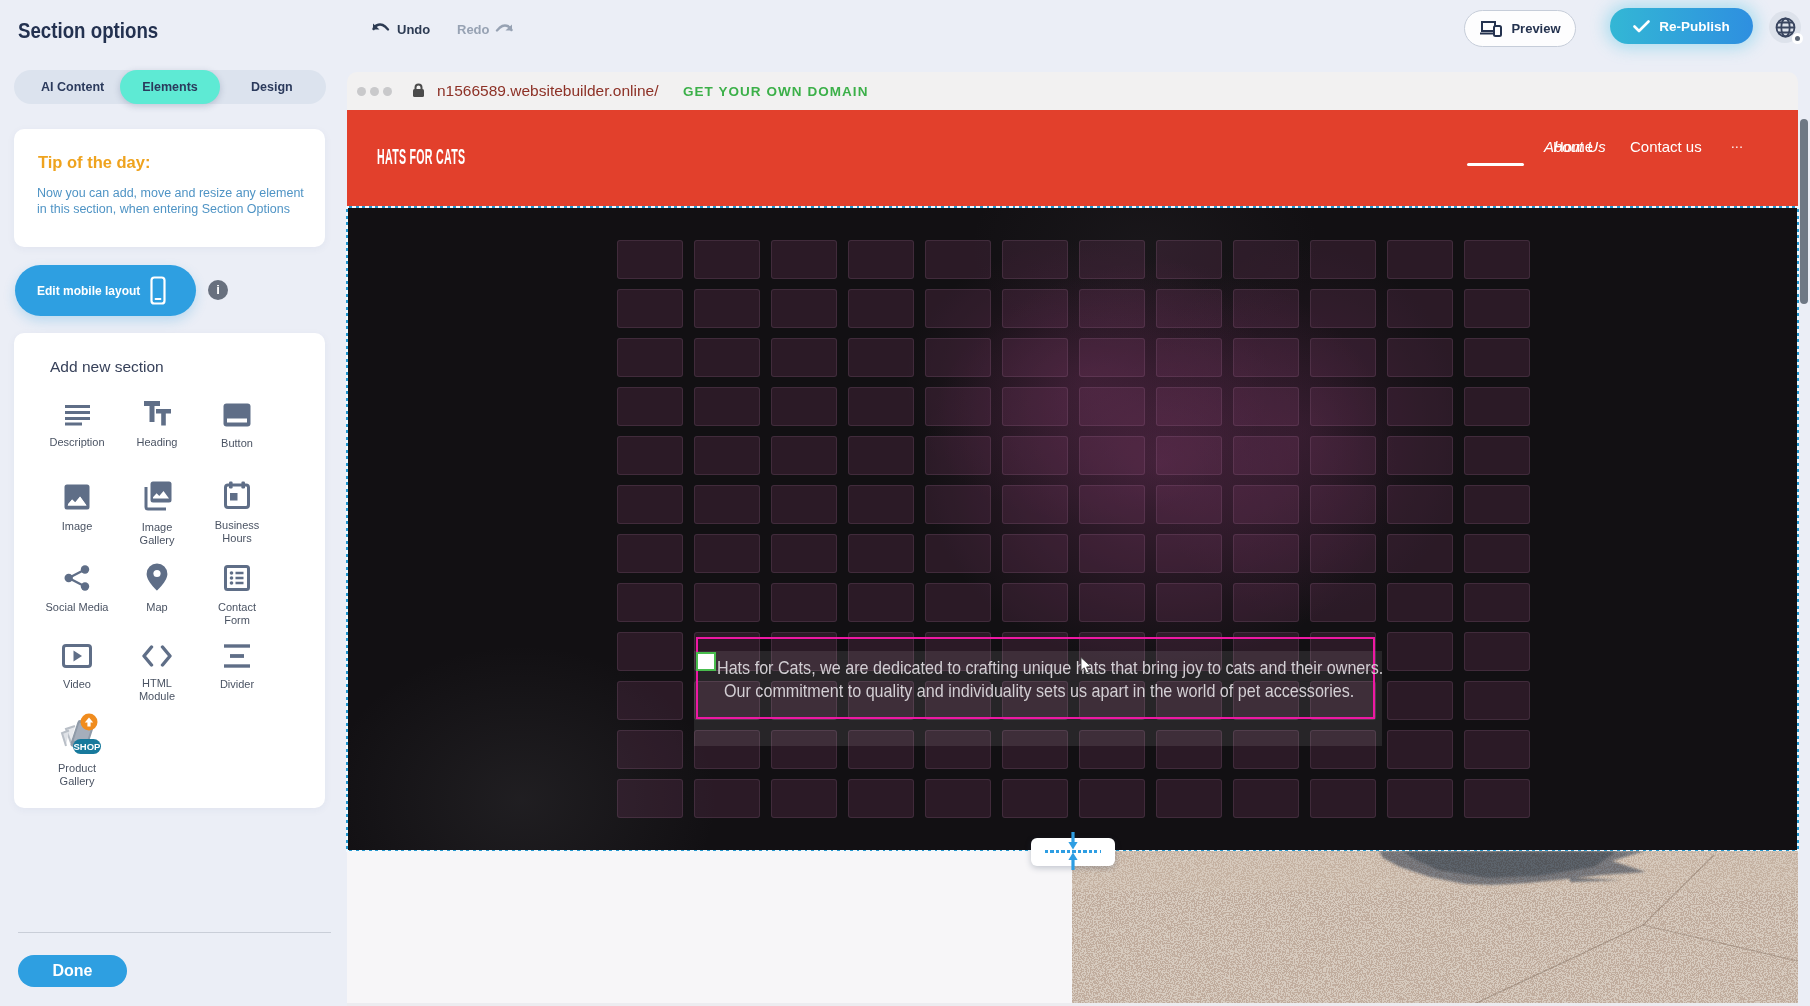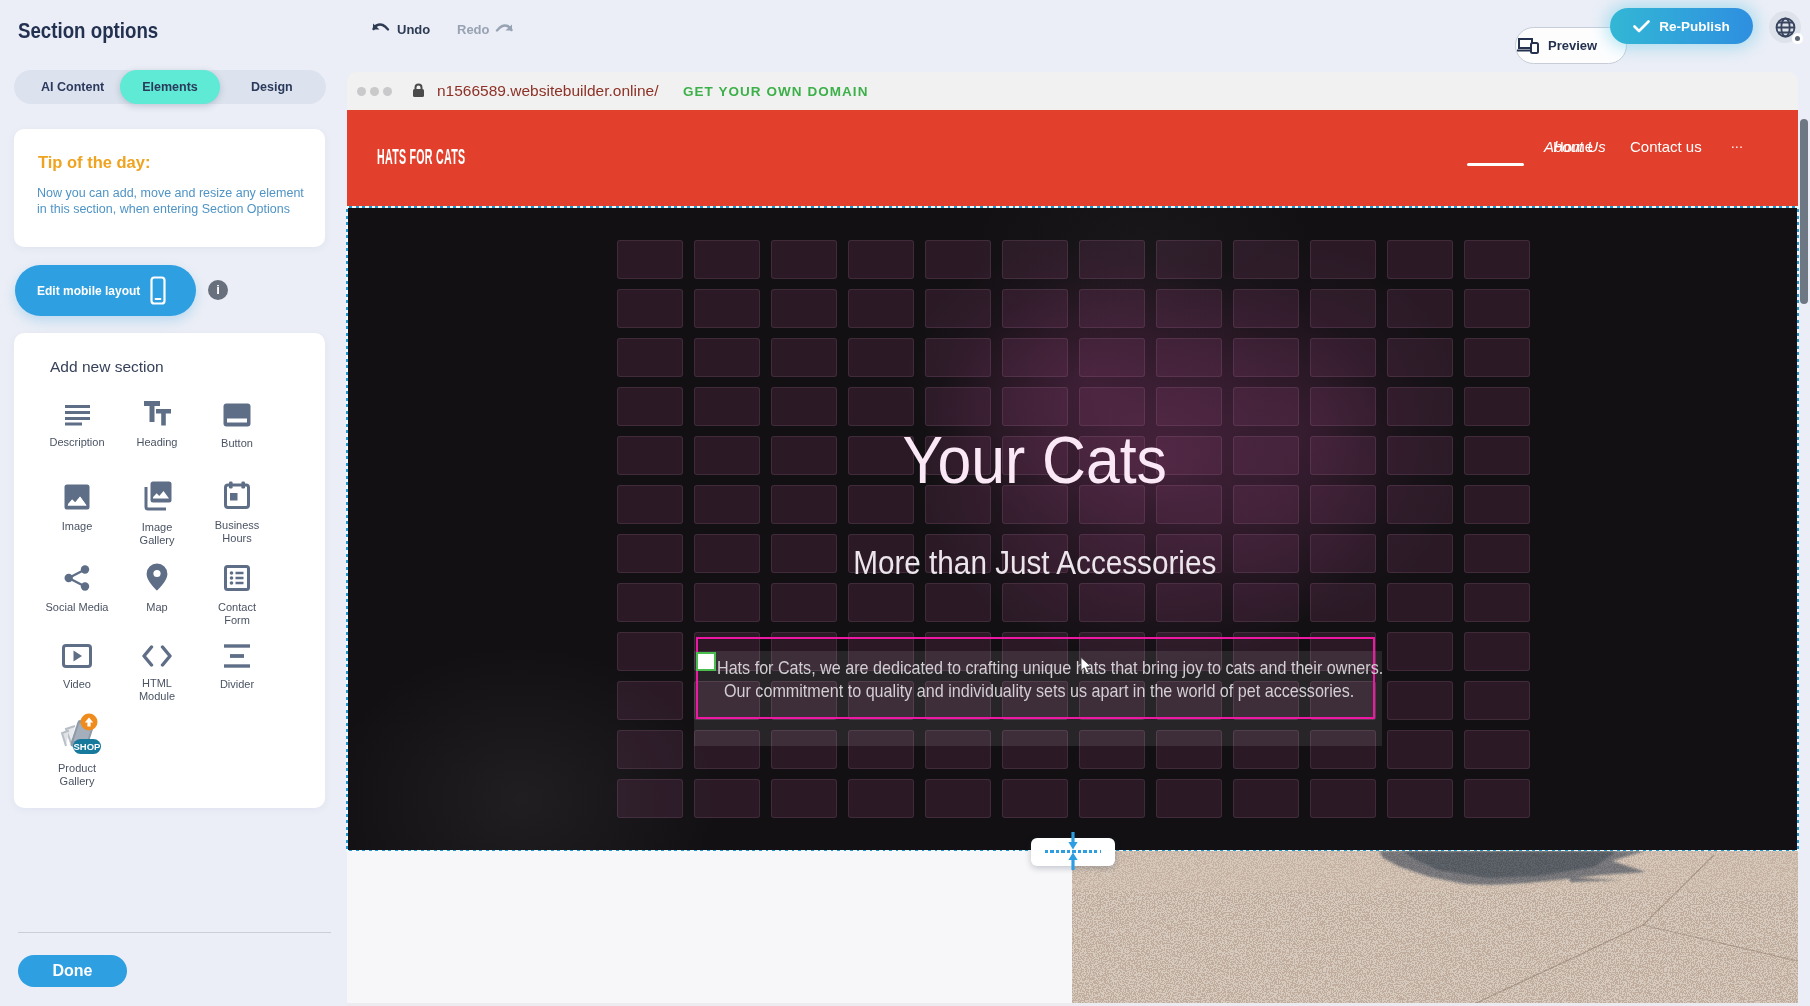--- a/index.html
+++ b/index.html
@@ -4,23 +4,23 @@
 <style>
   * { margin:0; padding:0; box-sizing:border-box; }
   html,body { width:1810px; height:1006px; overflow:hidden; }
   body { background:#ebeef6; font-family:"Liberation Sans", sans-serif; position:relative; }
   .abs { position:absolute; }
 
   
   .sec-title { left:18px; top:18px; font-size:22px; font-weight:bold; color:#233150; transform:scaleX(.85); transform-origin:left center; white-space:nowrap; }
   .undo-txt { left:397px; top:22px; font-size:13px; font-weight:bold; color:#2c3a52; }
   .redo-txt { left:457px; top:22px; font-size:13px; font-weight:bold; color:#97a2b3; }
-  .btn-preview { left:1515px; top:10px; width:112px; height:37px; border:1px solid #c6cdd9; border-radius:19px;
-    background:#fdfdfe; display:flex; align-items:center; justify-content:flex-start; gap:8px;
-    font-size:13px; font-weight:bold; color:#24324f;margin-top:17px; }
+  .btn-preview { left:1464px; top:10px; width:112px; height:37px; border:1px solid #c6cdd9; border-radius:19px;
+    background:#fdfdfe; display:flex; align-items:center; justify-content:center; gap:8px;
+    font-size:13px; font-weight:bold; color:#24324f; }
   .btn-republish { left:1610px; top:8px; width:143px; height:36px; border-radius:19px;
     background:linear-gradient(90deg,#33b7d5,#2e8fe0); display:flex; align-items:center; justify-content:center; gap:9px;
     font-size:13.5px; font-weight:bold; color:#fff;
     box-shadow:0 0 16px 4px rgba(72,196,229,.40); }
   .globe-wrap { left:1769px; top:11px; width:32px; height:32px; border-radius:50%; background:#dde2eb;
     display:flex; align-items:center; justify-content:center; }
 
   
   .tabs { left:14px; top:70px; width:312px; height:34px; background:#dce3ee; border-radius:17px;
     font-size:12.5px; font-weight:bold; color:#2b3a5c; }
@@ -423,22 +423,20 @@
       <div></div>
       <div></div>
       <div></div>
       <div></div>
       <div></div>
       <div></div>
       <div></div>
       <div></div>
       <div></div>
     </div>
-  <div class="h1line" style="top:215px;"><span>Your Cats</span></div>
-  <div class="sub"><span>More than Just Accessories</span></div>
   <div class="hover-rect"></div>
   <div class="pink-box"></div>
   <div class="pline" style="left:370px;top:452px;">Hats for Cats, we are dedicated to crafting unique hats that bring joy to cats and their owners.</div>
   <div class="pline" style="left:377px;top:475px;">Our commitment to quality and individuality sets us apart in the world of pet accessories.</div>
   <div class="green-sq"></div>
   <svg style="position:absolute;left:733px;top:450px;" width="12" height="18" viewBox="0 0 12 18">
     <path d="M1 0.5 L1 13.5 L4.2 10.8 L6.4 16 L8.8 15 L6.6 9.9 L11 9.6 Z" fill="#fff" stroke="#444" stroke-width="0.9"></path>
   </svg>
 </div>
 

